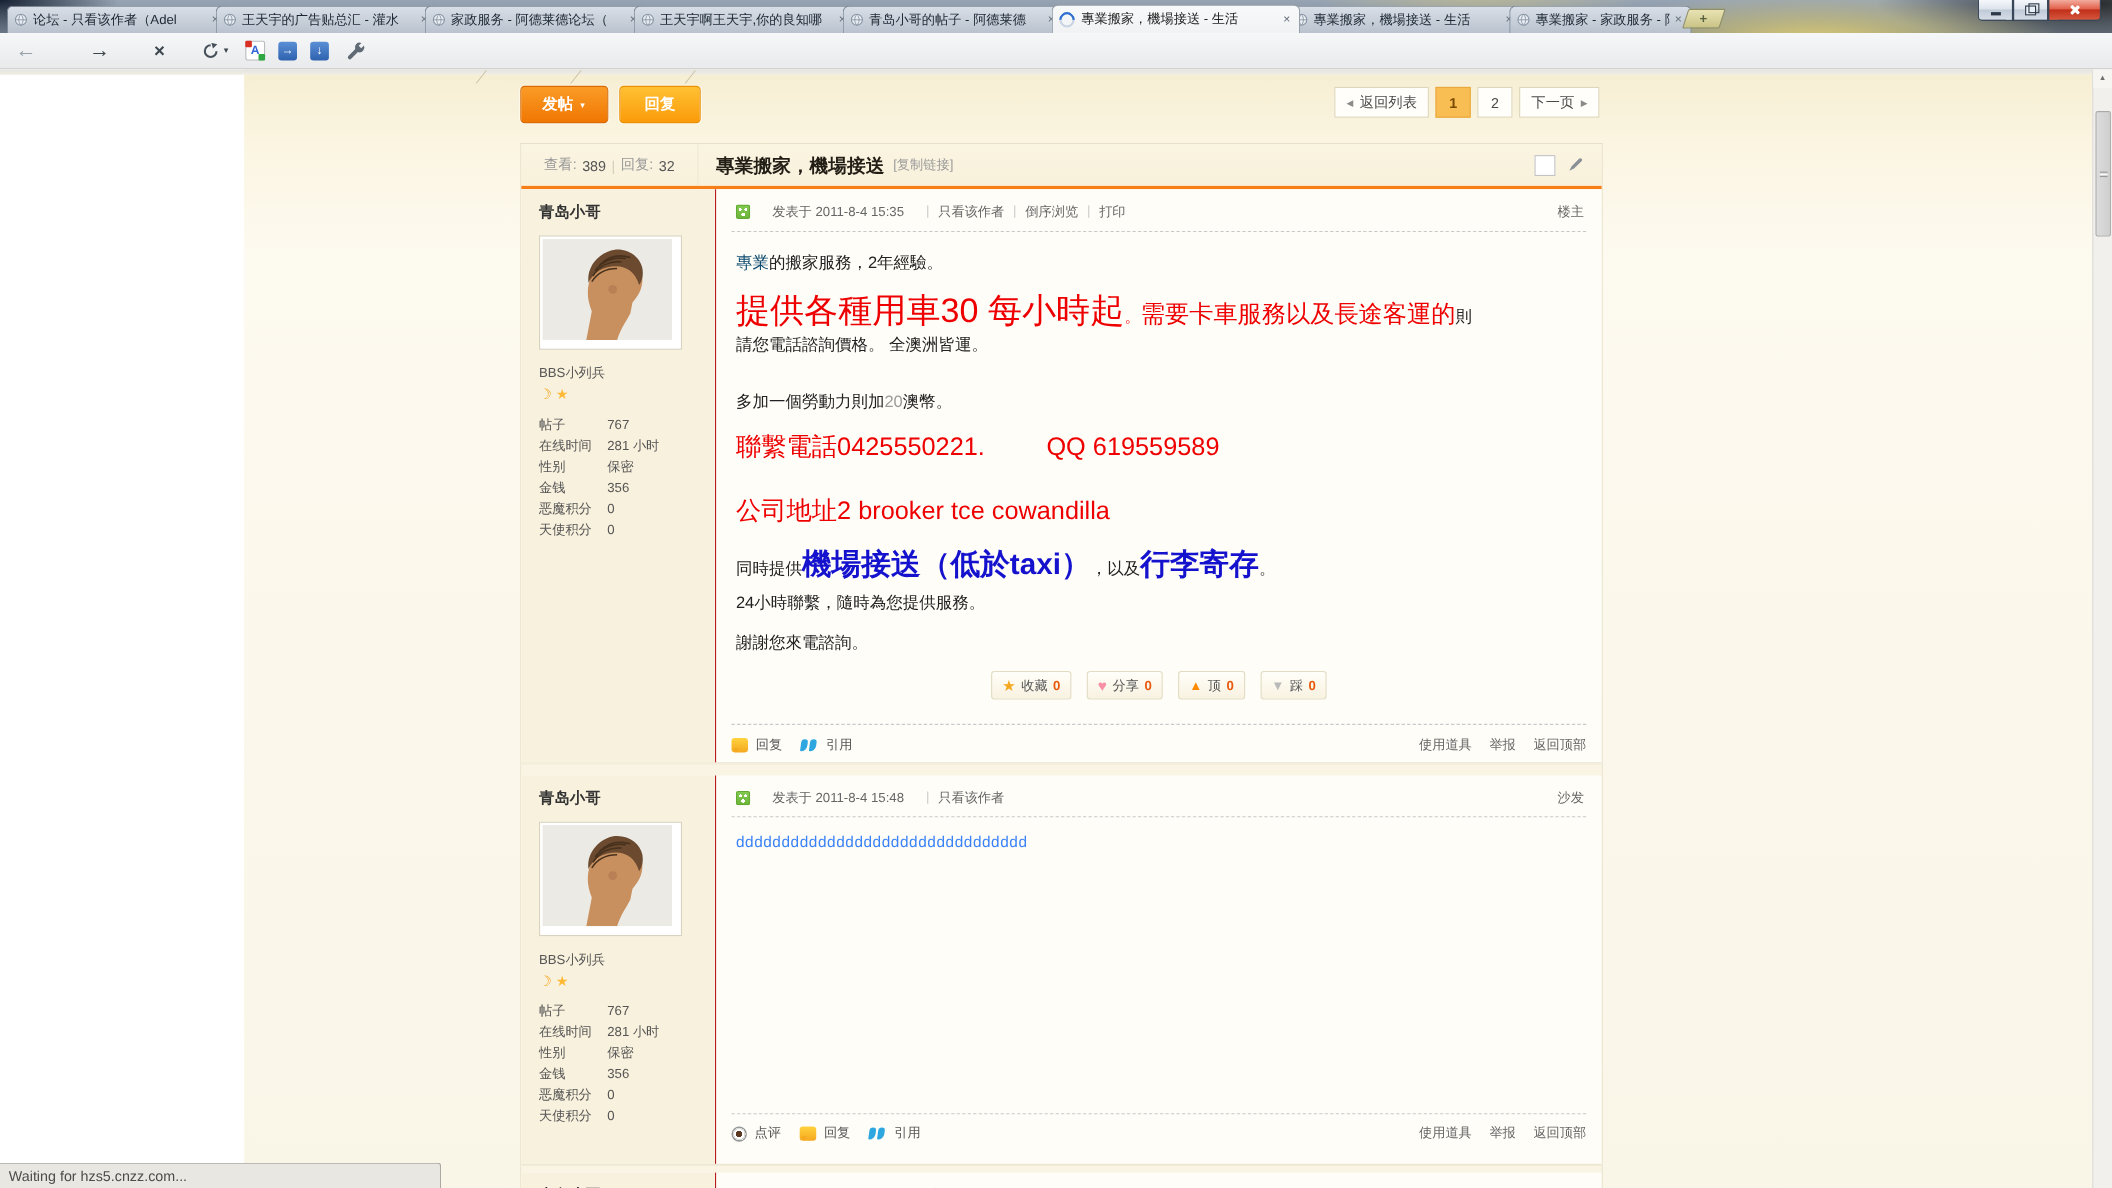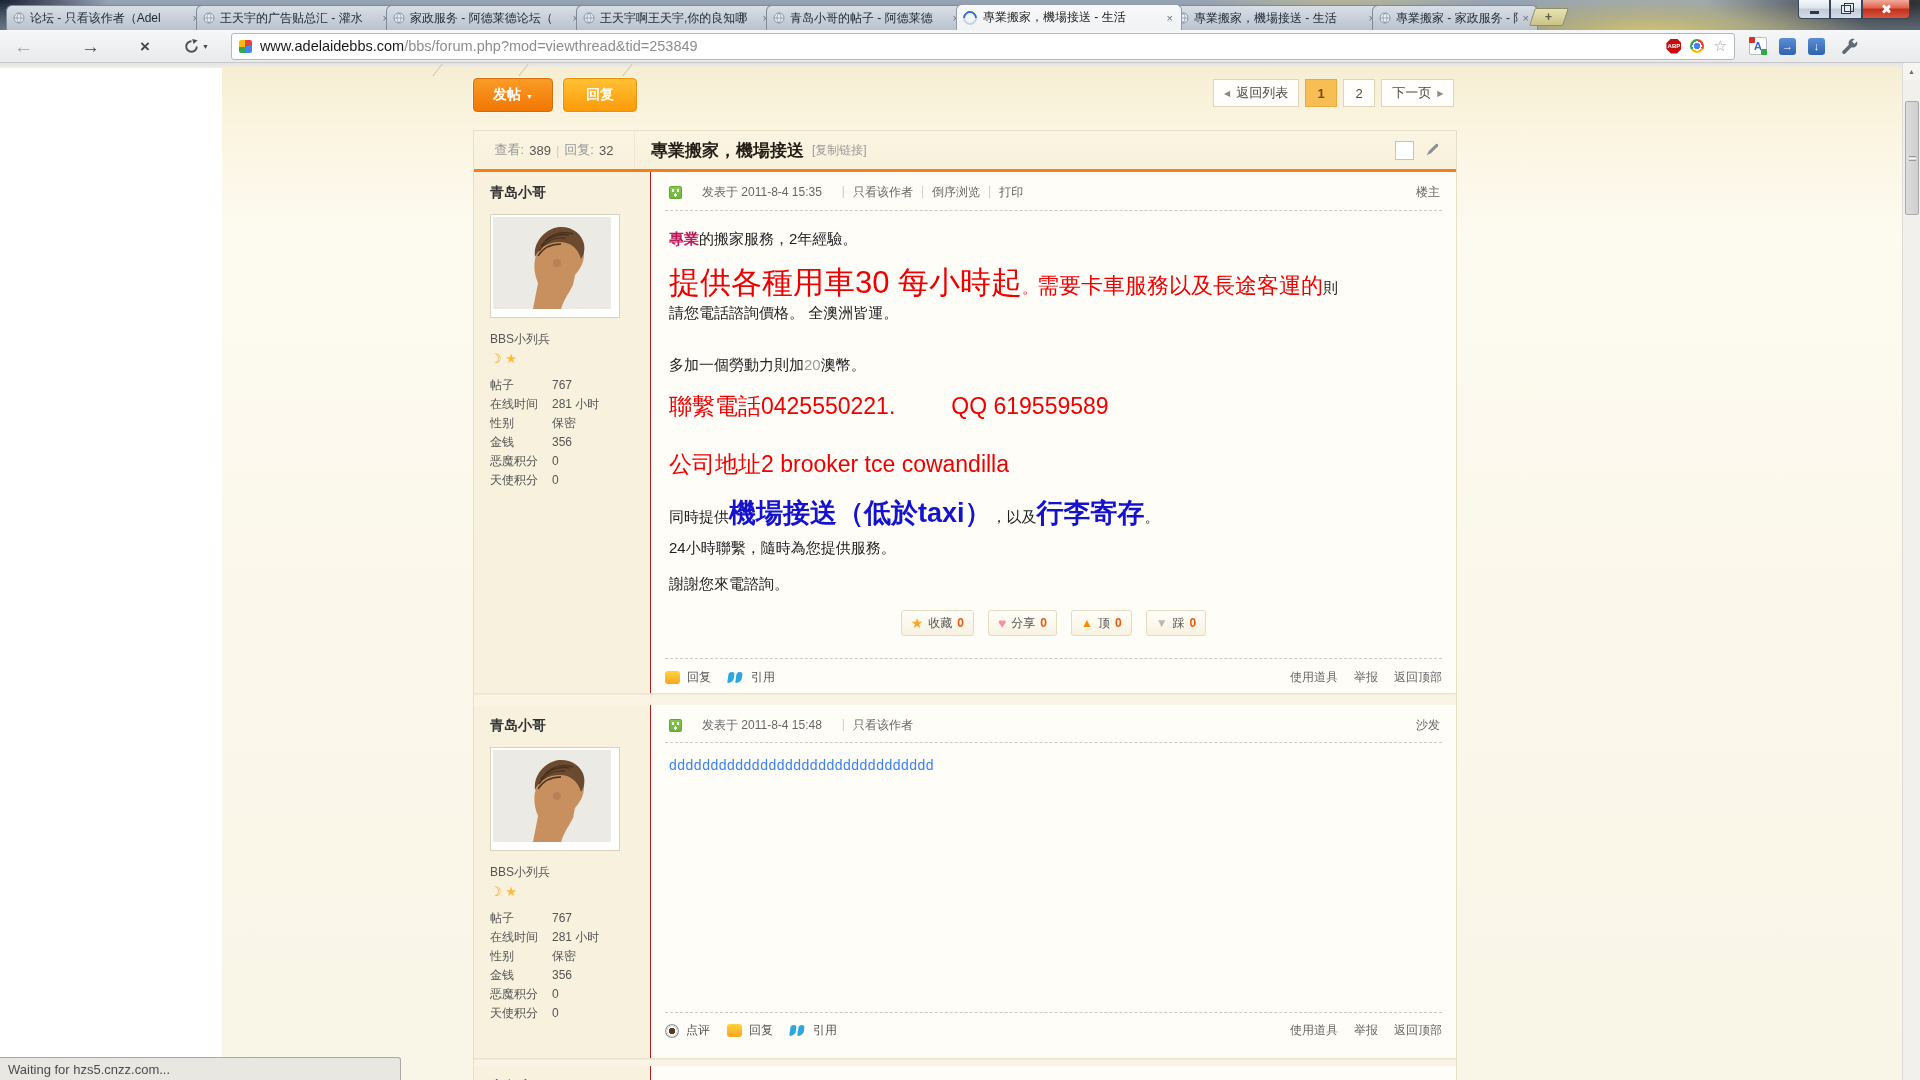--- a/index.html
+++ b/index.html
@@ -111,21 +111,21 @@
   .gicon{width:13px;height:13px;border-radius:2px;flex:none;
     background:radial-gradient(circle at 4px 4.5px,#fff 1.3px,transparent 1.4px),
       radial-gradient(circle at 9px 4.5px,#fff 1.3px,transparent 1.4px),
       radial-gradient(circle at 6.5px 9px,#fff 1.6px,transparent 1.7px),
       linear-gradient(#84CB51,#6CB539);box-shadow:inset 0 0 0 1px #62A833}
   .hsep{color:#ccc}
   .floor{margin-left:auto;color:#666}
   .pdots{position:absolute;left:14px;right:14px;border-top:1px dashed #C9C9C9}
   .line{position:absolute;left:18px;white-space:pre-wrap}
   .k{font-size:15px;color:#222}
-  .rb{font-size:15px;color:#be185d;font-weight:bold}
+  .rb{font-size:15px;color:#0c4a6e;font-weight:normal}
   .rxl{font-size:31px;color:#EE0000}
   .rs{font-size:15px;color:#EE0000}
   .rl{font-size:22px;color:#EE0000}
   .rm{font-size:23px;color:#EE0000}
   .qq{margin-left:56px}
   .g{font-size:15px;color:#9b9b9b}
   .bxl{font-size:27px;color:#1512CE;font-weight:bold}
   .votes{position:absolute;left:0;right:0;display:flex;justify-content:center;gap:14px}
   .vbtn{height:24px;border:1px solid #E3DBC2;background:linear-gradient(#FFFEF9,#F8F2E0);border-radius:3px;
     display:flex;align-items:center;padding:0 9px;font-size:12px;color:#555;gap:5px}
@@ -242,30 +242,20 @@
   <span class="navbtn nb-back">←</span>
   <span class="navbtn nb-fwd">→</span>
   <span class="navbtn nb-stop">×</span>
   <span class="nb-reload">
     <svg width="15" height="15" viewBox="0 0 15 15">
         <path d="M7.5 2.2 A5.3 5.3 0 1 0 12.8 7.5" fill="none" stroke="#46505a" stroke-width="1.9"></path>
         <path d="M8.2 0 L13.6 1.2 9.6 5 Z" fill="#46505a"></path>
       </svg>
     <span class="nb-caret">▼</span>
   </span>
-  <div class="omnibox">
-    <div class="gfav"></div>
-    <span class="host">www.adelaidebbs.com</span>
-      <span class="upath">/bbs/forum.php?mod=viewthread&amp;tid=253849</span>
-    <div class="ob-icons">
-      <div class="abp">ABP</div>
-      <div class="cball"></div>
-      <span class="obstar">☆</span>
-    </div>
-  </div>
   <div class="extrow">
     <div class="ext-translate">A</div>
     <div class="ext-blue">→</div>
     <div class="ext-blue">↓</div>
     <svg width="17" height="17" viewBox="0 0 16 16" style="margin-left:4px">
         <path d="M15 3.2 L12.6 5.6 10.4 3.4 12.8 1 A4.2 4.2 0 0 0 7.4 6.4 L1.6 12.2 A1.7 1.7 0 0 0 4 14.6 L9.8 8.8 A4.2 4.2 0 0 0 15 3.2 Z" fill="#5f6a75"></path>
       </svg>
   </div>
 </div>
 

